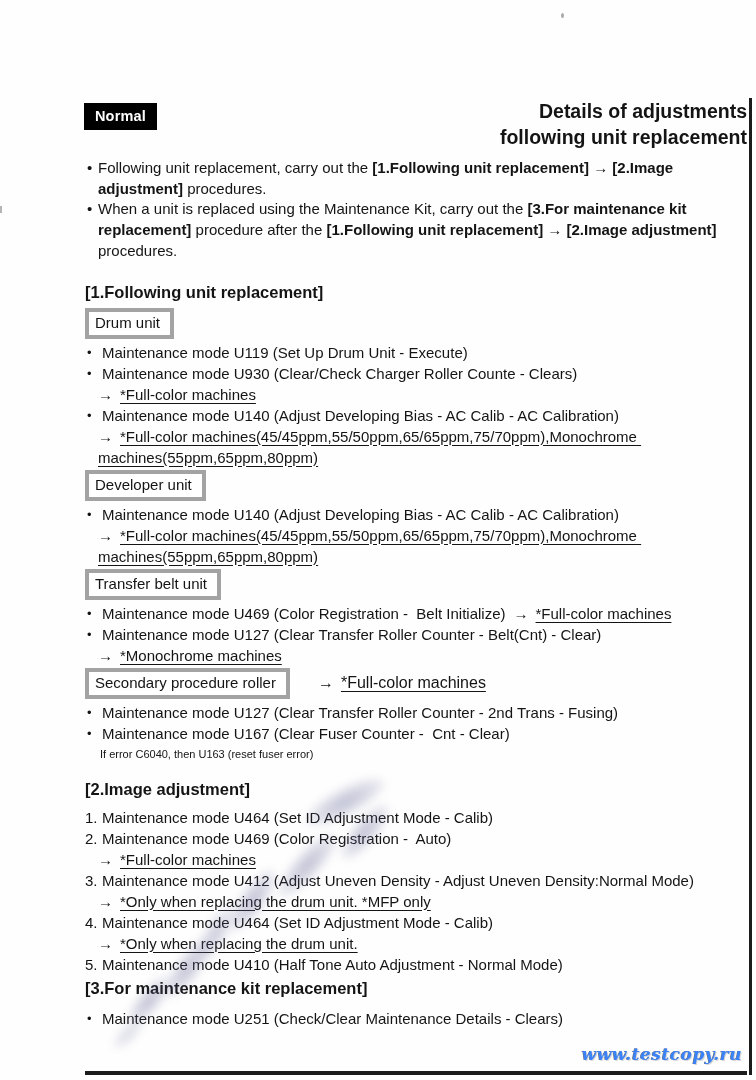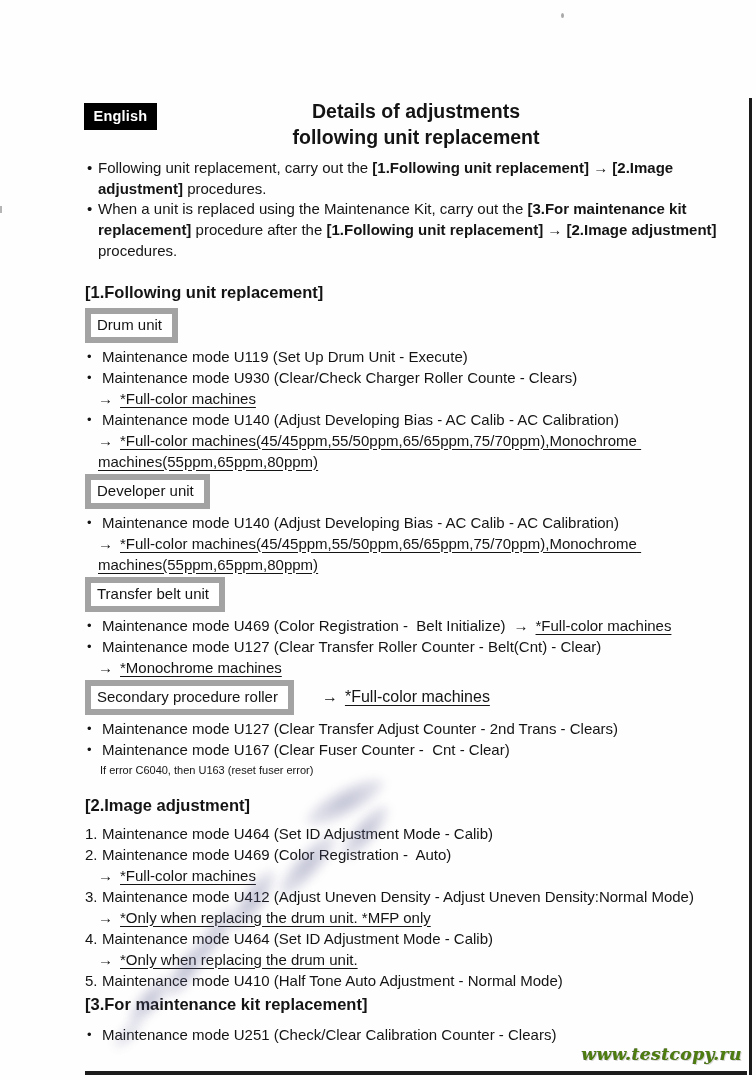--- a/index.html
+++ b/index.html
@@ -7,51 +7,51 @@
     position:relative;width:756px;height:1080px;background:#fefefe;
     font-family:"Liberation Sans",sans-serif;color:#141414;overflow:hidden;
     margin:0 auto;
   }
   .badge{
     position:absolute;left:84px;top:103px;width:73px;height:27px;
     background:#000;color:#fff;font-weight:bold;font-size:14.5px;
     text-align:center;line-height:27px;letter-spacing:.2px;
   }
   .content{position:absolute;left:85px;top:0;width:662px;}
-  .title{padding-top:98px;text-align:center;font-weight:bold;font-size:19.5px;line-height:26px;}
+  .title{padding-top:98px;text-align:right;font-weight:bold;font-size:19.5px;line-height:26px;}
   .intro{margin-top:8px;}
   .intro .irow{position:relative;padding-left:13px;line-height:20.7px;font-size:15px;}
   .intro .irow .marker{position:absolute;left:2px;top:0;}
   .txt, .seg{white-space:pre-wrap;}
   h2.sec{font-size:16.5px;font-weight:bold;margin:20px 0 6px;line-height:20px;}
   h2.sec2{margin:14px 0 8px;}
   h2.sec3{margin:3px 0 10px;}
   .boxrow{margin:2px 0 3px;line-height:25px;}
   .unit-box{
-    display:inline-block;border:6px solid #a3a3a3;padding:0 10px 2px 6px;
+    display:inline-block;border:4px solid #a3a3a3;padding:0 10px 2px 6px;
     font-size:15px;line-height:21px;background:#fff;
   }
   .row{position:relative;padding-left:17px;line-height:21px;font-size:15px;}
   .row .marker{position:absolute;left:2px;top:0;font-size:13px;}
   .row .nmark{position:absolute;left:0;top:0;font-size:15px;}
   .note-row{margin-left:13px;max-width:600px;line-height:21px;font-size:15px;}
   .amk{margin-right:7px;}
   .u{text-decoration:underline;text-underline-offset:2.5px;}
   .inline-note{margin-left:8px;}
   .plain-row{padding-left:15px;line-height:21px;font-size:11px;}
   .box-note{margin-left:28px;}
   
   .scan-edge-v{position:absolute;left:749px;top:98px;width:2.5px;height:977px;background:#1b1b1b;}
   .scan-edge-h{position:absolute;left:85px;top:1071px;width:662px;height:3.5px;background:#1b1b1b;}
   .speck-top{position:absolute;left:561px;top:13px;width:3px;height:5px;background:#a9a9a9;border-radius:50%;}
   .speck-left{position:absolute;left:0;top:206px;width:2px;height:7px;background:#b5b5b5;}
   .watermark{
     position:absolute;right:14px;top:1044px;
     font-family:"DejaVu Serif",serif;font-style:italic;font-weight:bold;
-    font-size:17px;color:#4d7c0f;letter-spacing:.5px;
+    font-size:17px;color:#3b82f6;letter-spacing:.5px;
     text-shadow:1px 1px 0 #d8d8d8,-0.5px -0.5px 0 #6e6e6e;
   }
   .stain{position:absolute;left:0;top:0;width:756px;height:1080px;pointer-events:none;}
   .blob{position:absolute;border-radius:50%;filter:blur(4px);opacity:.5;
         background:radial-gradient(ellipse at center,rgba(86,88,140,.75) 0%,rgba(100,102,150,.35) 55%,rgba(110,110,160,0) 78%);}
   .b1{left:300px;top:788px;width:90px;height:28px;transform:rotate(-28deg);}
   .b2{left:330px;top:820px;width:70px;height:24px;transform:rotate(-50deg);}
   .b3{left:265px;top:852px;width:85px;height:26px;transform:rotate(-48deg);}
   .b4{left:215px;top:888px;width:75px;height:25px;transform:rotate(-55deg);}
   .b5{left:185px;top:922px;width:62px;height:22px;transform:rotate(-60deg);opacity:.42;}
@@ -60,21 +60,21 @@
   .b8{left:108px;top:1026px;width:40px;height:16px;transform:rotate(-45deg);opacity:.3;}
 </style>
 </head>
 <body>
 
 <div class="page">
 
   <div class="speck-top"></div>
   <div class="speck-left"></div>
 
-  <div class="badge">English</div>
+  <div class="badge">Normal</div>
 
   <div class="content">
 
     <div class="title">
       <div>Details of adjustments</div>
       <div>following unit replacement</div>
     </div>
 
     <div class="intro">
       <div class="irow">
@@ -135,21 +135,21 @@
     </div>
     <div class="note-row">
       <span class="amk">→</span><span class="txt u">*Monochrome machines</span>
     </div>
 
     <div class="boxrow">
       <span class="unit-box">Secondary procedure roller</span><span class="box-note"><span class="amk">→</span><span class="txt u">*Full-color machines</span></span>
     </div>
     <div class="row">
       <span class="marker">•</span>
-      <span class="txt">Maintenance mode U127 (Clear Transfer Adjust Counter - 2nd Trans - Clears)</span>
+      <span class="txt">Maintenance mode U127 (Clear Transfer Roller Counter - 2nd Trans - Fusing)</span>
     </div>
 
     <div class="row">
       <span class="marker">•</span>
       <span class="txt">Maintenance mode U167 (Clear Fuser Counter -  Cnt - Clear)</span>
     </div>
     <div class="plain-row">
       <span class="txt">If error C6040, then U163 (reset fuser error)</span>
     </div>
 
@@ -182,21 +182,21 @@
     </div>
     <div class="row">
       <span class="nmark">5.</span>
       <span class="txt">Maintenance mode U410 (Half Tone Auto Adjustment - Normal Mode)</span>
     </div>
 
     <h2 class="sec sec3">[3.For maintenance kit replacement]</h2>
 
     <div class="row">
       <span class="marker">•</span>
-      <span class="txt">Maintenance mode U251 (Check/Clear Calibration Counter - Clears)</span>
+      <span class="txt">Maintenance mode U251 (Check/Clear Maintenance Details - Clears)</span>
     </div>
 
   </div>
 
   <div class="stain">
     <div class="blob b1"></div>
     <div class="blob b2"></div>
     <div class="blob b3"></div>
     <div class="blob b4"></div>
     <div class="blob b5"></div>

